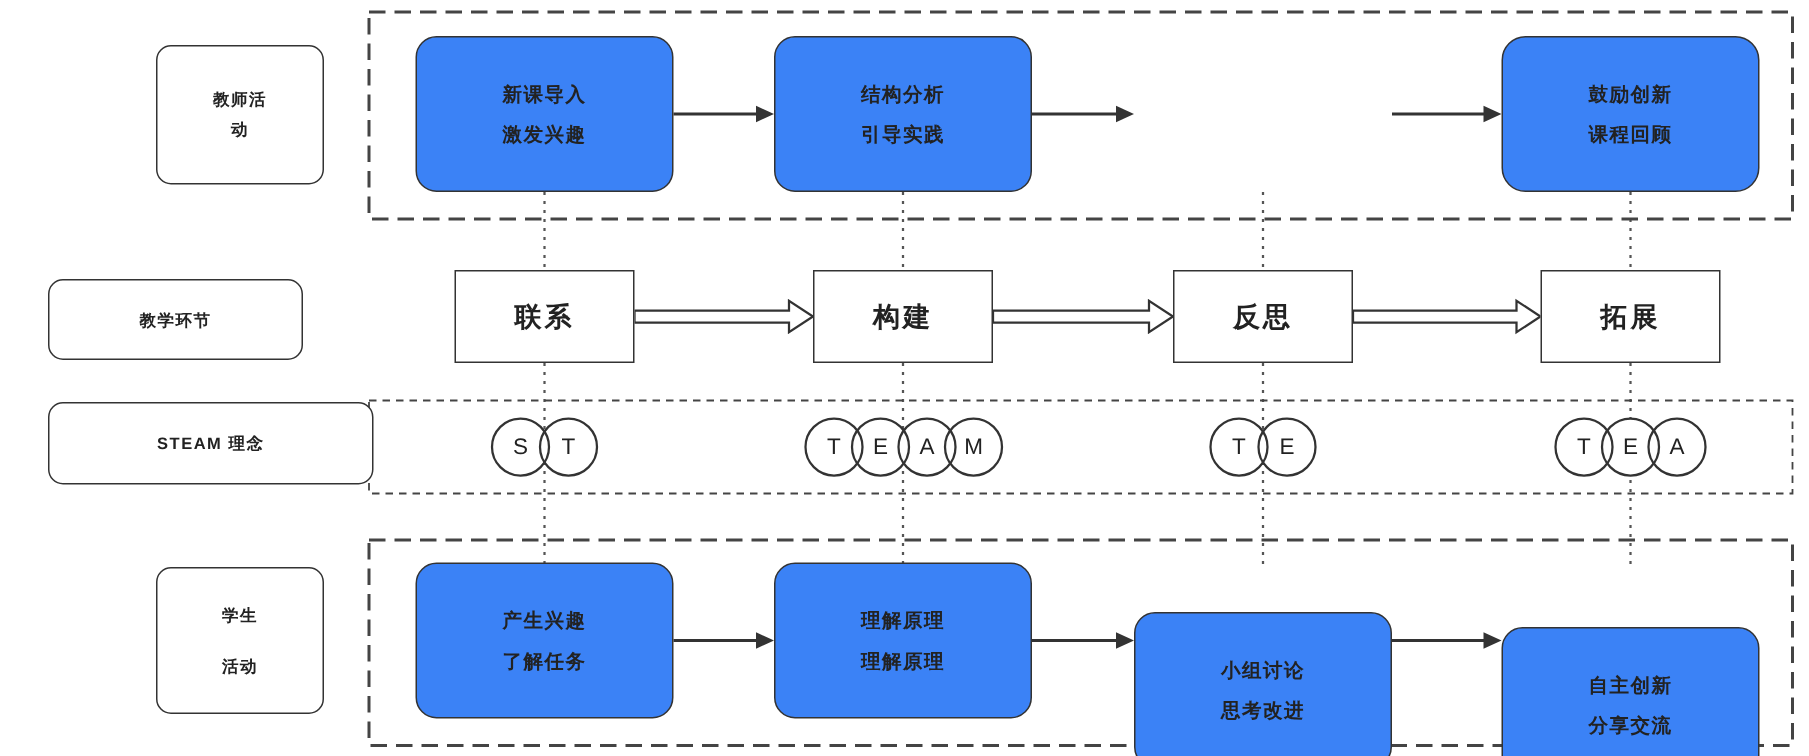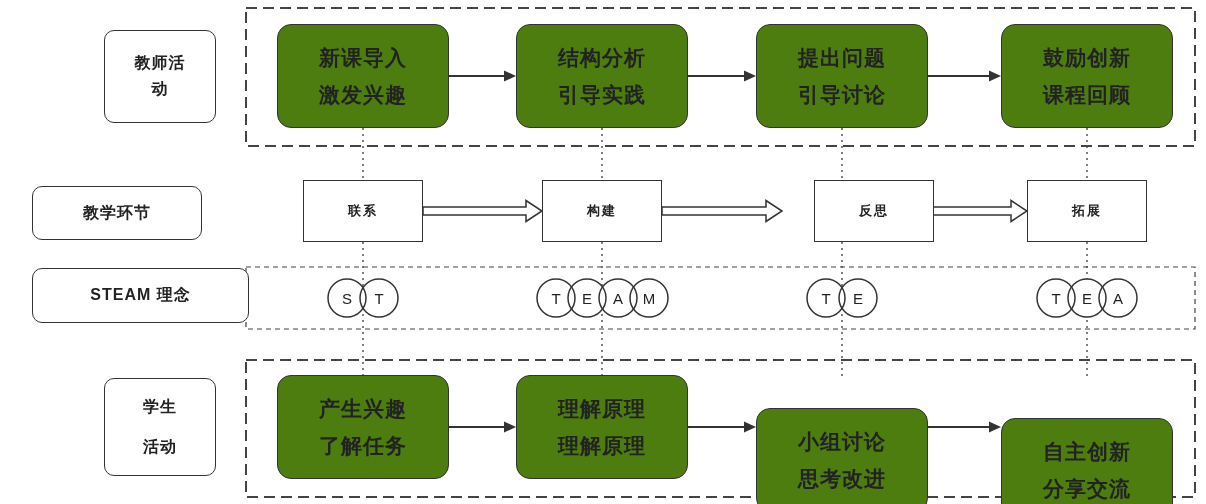--- a/index.html
+++ b/index.html
@@ -3,34 +3,34 @@
 <meta charset="utf-8">
 <style>
   html,body{margin:0;padding:0;background:#ffffff;}
   .canvas{
     position:relative;width:1206px;height:504px;background:#ffffff;overflow:hidden;
     font-family:"Liberation Sans",sans-serif;color:#222;
   }
   .layer{position:absolute;left:0;top:0;z-index:0;}
   .rbox{
     position:absolute;width:172px;height:104px;box-sizing:border-box;
-    border:1.5px solid #333;border-radius:14px;background:#4d7c0f;
+    border:1.5px solid #333;border-radius:14px;background:#3b82f6;
     display:flex;flex-direction:column;align-items:center;justify-content:center;gap:9px;
-    font-size:21px;font-weight:600;letter-spacing:1px;z-index:2;
+    font-size:13px;font-weight:600;letter-spacing:1px;z-index:2;
   }
   .stagebox{
     position:absolute;width:120px;height:62px;box-sizing:border-box;
     border:1.5px solid #333;background:#fff;
     display:flex;align-items:center;justify-content:center;
-    font-size:13px;font-weight:600;letter-spacing:2px;z-index:2;
+    font-size:18px;font-weight:600;letter-spacing:2px;z-index:2;
   }
   .label{
     position:absolute;box-sizing:border-box;border:1.5px solid #333;border-radius:10px;
     background:#fff;display:flex;flex-direction:column;align-items:center;justify-content:center;
-    gap:5px;font-size:16px;font-weight:600;letter-spacing:1px;z-index:2;
+    gap:5px;font-size:11px;font-weight:600;letter-spacing:1px;z-index:2;
   }
   .label.gap-lg{gap:19px;}
   svg text{font-family:"Liberation Sans",sans-serif;font-size:15px;fill:#222;}
 </style>
 </head>
 <body>
 
 <div class="canvas">
 
   <svg class="layer" width="1206" height="504" viewBox="0 0 1206 504">
@@ -134,36 +134,32 @@
   </div>
 
   <div class="rbox" style="left:277px;top:24px;">
     <span>新课导入</span>
     <span>激发兴趣</span>
   </div>
   <div class="rbox" style="left:516px;top:24px;font-family:Liberation Mono, monospace;">
     <span>结构分析</span>
     <span>引导实践</span>
   </div>
-  <div class="rbox" style="left:756px;top:24px;">
-    <span>提出问题</span>
-    <span>引导讨论</span>
-  </div>
-  <div class="rbox" style="left:1001px;top:24px;">
+  <div class="rbox" style="left:1001px;top:24px;border-radius:16px;">
     <span>鼓励创新</span>
     <span>课程回顾</span>
   </div>
 
   <div class="stagebox" style="left:303px;top:180px;">
     <span>联系</span>
   </div>
   <div class="stagebox" style="left:542px;top:180px;">
     <span>构建</span>
   </div>
-  <div class="stagebox" style="left:782px;top:180px;margin-left:32px;">
+  <div class="stagebox" style="left:782px;top:180px;">
     <span>反思</span>
   </div>
   <div class="stagebox" style="left:1027px;top:180px;">
     <span>拓展</span>
   </div>
 
   <div class="rbox" style="left:277px;top:375px;">
     <span>产生兴趣</span>
     <span>了解任务</span>
   </div>

